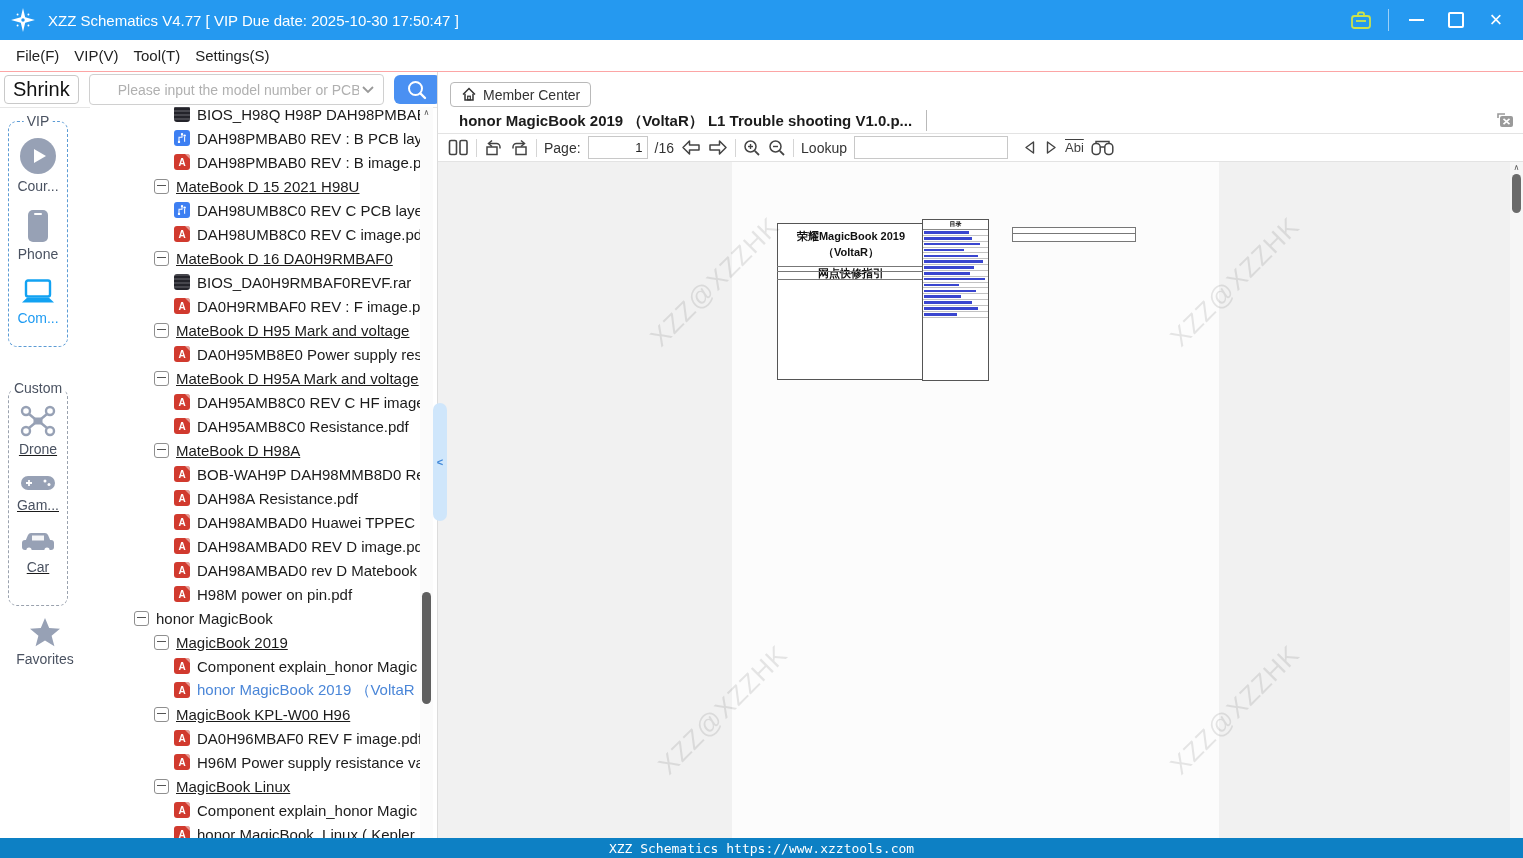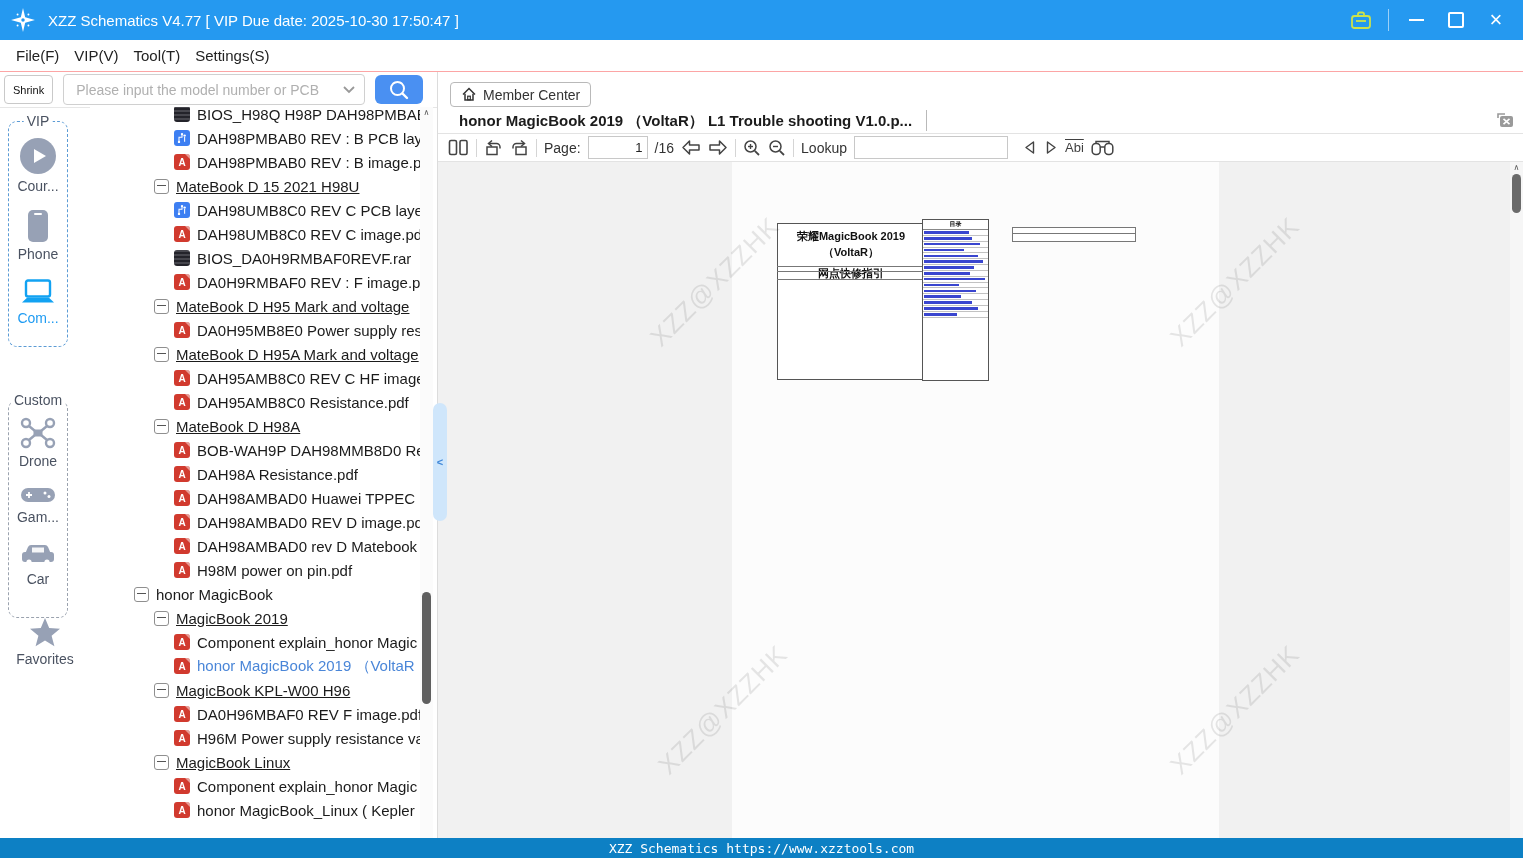--- a/index.html
+++ b/index.html
@@ -22,25 +22,25 @@
 
   
   .menubar{position:absolute;top:40px;left:0;right:0;height:31px;background:#fff;
            border-bottom:6px solid #fca5a5;display:flex;align-items:center;gap:15px;
            padding-left:16px;font-size:15px;color:#222;}
   .menubar span{cursor:default;}
 
   
   .quickbar{position:absolute;top:72px;left:0;width:437px;height:35px;display:flex;
             align-items:center;gap:10px;padding-left:4px;border-bottom:1px solid #e6e6e6;background:#fff;}
-  .shrink{height:29px;padding:0 8px;font-size:11px;background:#fff;border:1px solid #c9c9c9;
+  .shrink{height:29px;padding:0 8px;font-size:20px;background:#fff;border:1px solid #c9c9c9;
           border-radius:4px;color:#111;font-family:inherit;}
   .combo{width:300px;height:29px;border:1px solid #d0d0d0;border-radius:4px;display:flex;
          align-items:center;background:#fff;}
-  .combo input{flex:1;border:none;outline:none;margin-left:10px;font-size:14px;color:#701a75;
+  .combo input{flex:1;border:none;outline:none;margin-left:26px;font-size:14px;color:#701a75;
                font-family:inherit;background:transparent;}
   .combo input::placeholder{color:#b0b0b0;}
   .combo .chev{margin-right:8px;}
   .searchbtn{width:48px;height:29px;background:#4a90f2;border:none;border-radius:6px;
              display:flex;align-items:center;justify-content:center;}
 
   
   .member-row{position:absolute;top:72px;left:438px;right:0;height:35px;background:#fff;
               border-bottom:1px solid #e6e6e6;display:flex;align-items:flex-end;}
   .member{margin-left:12px;height:25px;display:flex;align-items:center;gap:6px;background:#fff;
@@ -49,21 +49,21 @@
   
   .vdiv{position:absolute;left:437px;top:72px;bottom:20px;width:1px;background:#dcdcdc;}
   .collapse-handle{position:absolute;left:433px;top:403px;width:14px;height:118px;background:#cfe6fb;
                    border-radius:7px;display:flex;align-items:center;justify-content:center;
                    color:#3f87d8;font-size:11px;font-weight:bold;z-index:5;cursor:pointer;}
 
   
   .sidebar{position:absolute;top:108px;left:0;width:90px;bottom:20px;background:#fff;}
   .group{position:absolute;left:8px;width:58px;border-radius:9px;}
   .group.vip{top:13px;height:224px;border:1px dashed #5b9bd5;}
-  .group.custom{top:292px;height:216px;border:1px dashed #9aa2ae;}
+  .group.custom{top:280px;height:216px;border:1px dashed #9aa2ae;text-decoration:underline;}
   .grp-label{position:absolute;top:-9px;left:50%;transform:translateX(-50%);background:#fff;
              padding:0 3px;font-size:14px;color:#4a5261;}
   .side-item{display:flex;flex-direction:column;align-items:center;margin-top:16px;cursor:pointer;}
   .side-item .lbl{font-size:14px;color:#4a5261;margin-top:4px;white-space:nowrap;}
   .side-item.active .lbl{color:#1e9bf2;}
   .playcirc{width:36px;height:36px;border-radius:50%;background:#97a1b5;display:flex;
             align-items:center;justify-content:center;}
   .playcirc i{display:block;width:0;height:0;border-left:12px solid #fff;border-top:7px solid transparent;
               border-bottom:7px solid transparent;margin-left:3px;}
   .phoneico{width:20px;height:32px;background:#97a1b5;border-radius:5px;position:relative;}
@@ -324,20 +324,24 @@
               <path d="M11.5 13 V6.5" stroke="#fff" stroke-width="1.4"></path>
               <circle cx="11.5" cy="4.8" r="1.6" fill="#fff"></circle>
             </svg>
           </span>
           <span class="lbl">DAH98UMB8C0 REV C PCB layer.pdf</span>
         </div>
         <div class="tree-row lv3">
           <span class="fi fi-pdf">A</span>
           <span class="lbl">DAH98UMB8C0 REV C image.pdf</span>
         </div>
+        <div class="tree-row lv2">
+          <span class="toggle"></span>
+          <span class="lbl">MateBook D 16 DA0H9RMBAF0</span>
+        </div>
         <div class="tree-row lv3">
           <span class="fi fi-rar"></span>
           <span class="lbl">BIOS_DA0H9RMBAF0REVF.rar</span>
         </div>
         <div class="tree-row lv3">
           <span class="fi fi-pdf">A</span>
           <span class="lbl">DA0H9RMBAF0 REV : F image.pdf</span>
         </div>
         <div class="tree-row lv2">
           <span class="toggle"></span>

